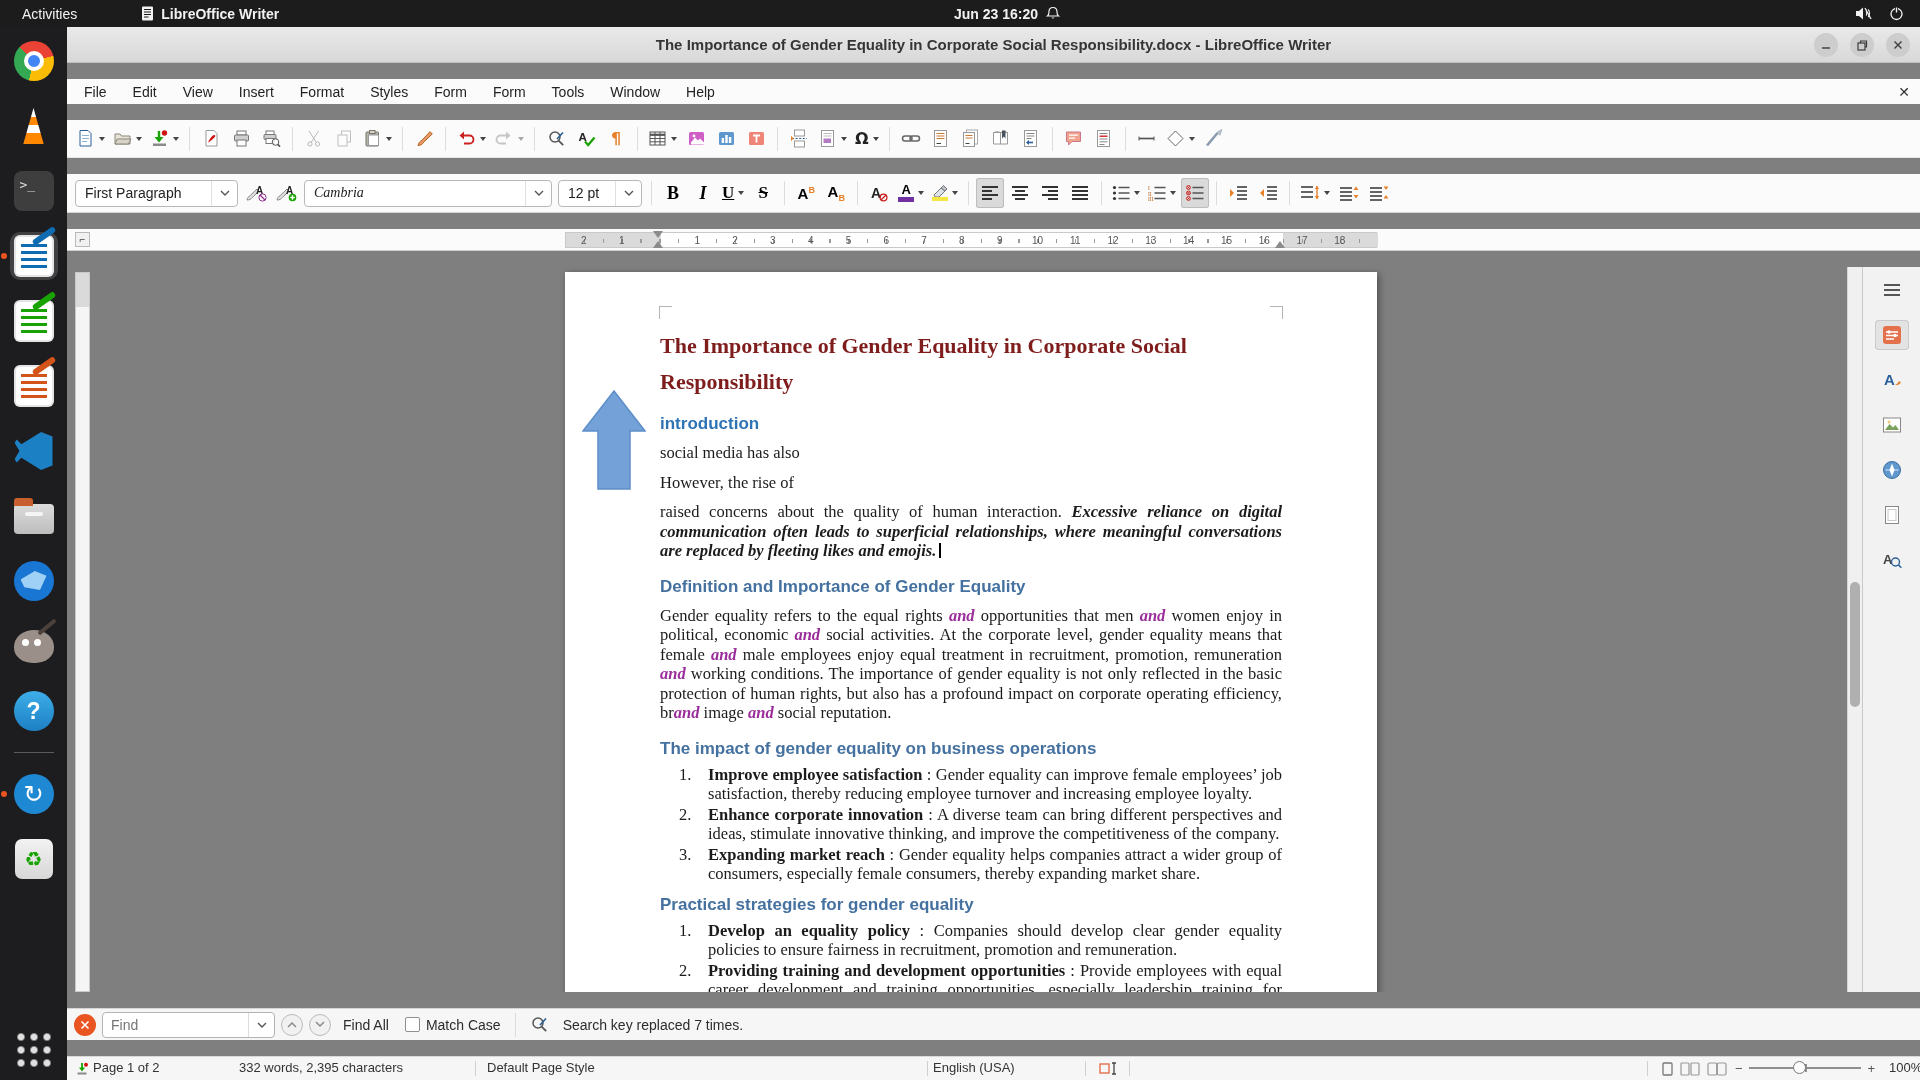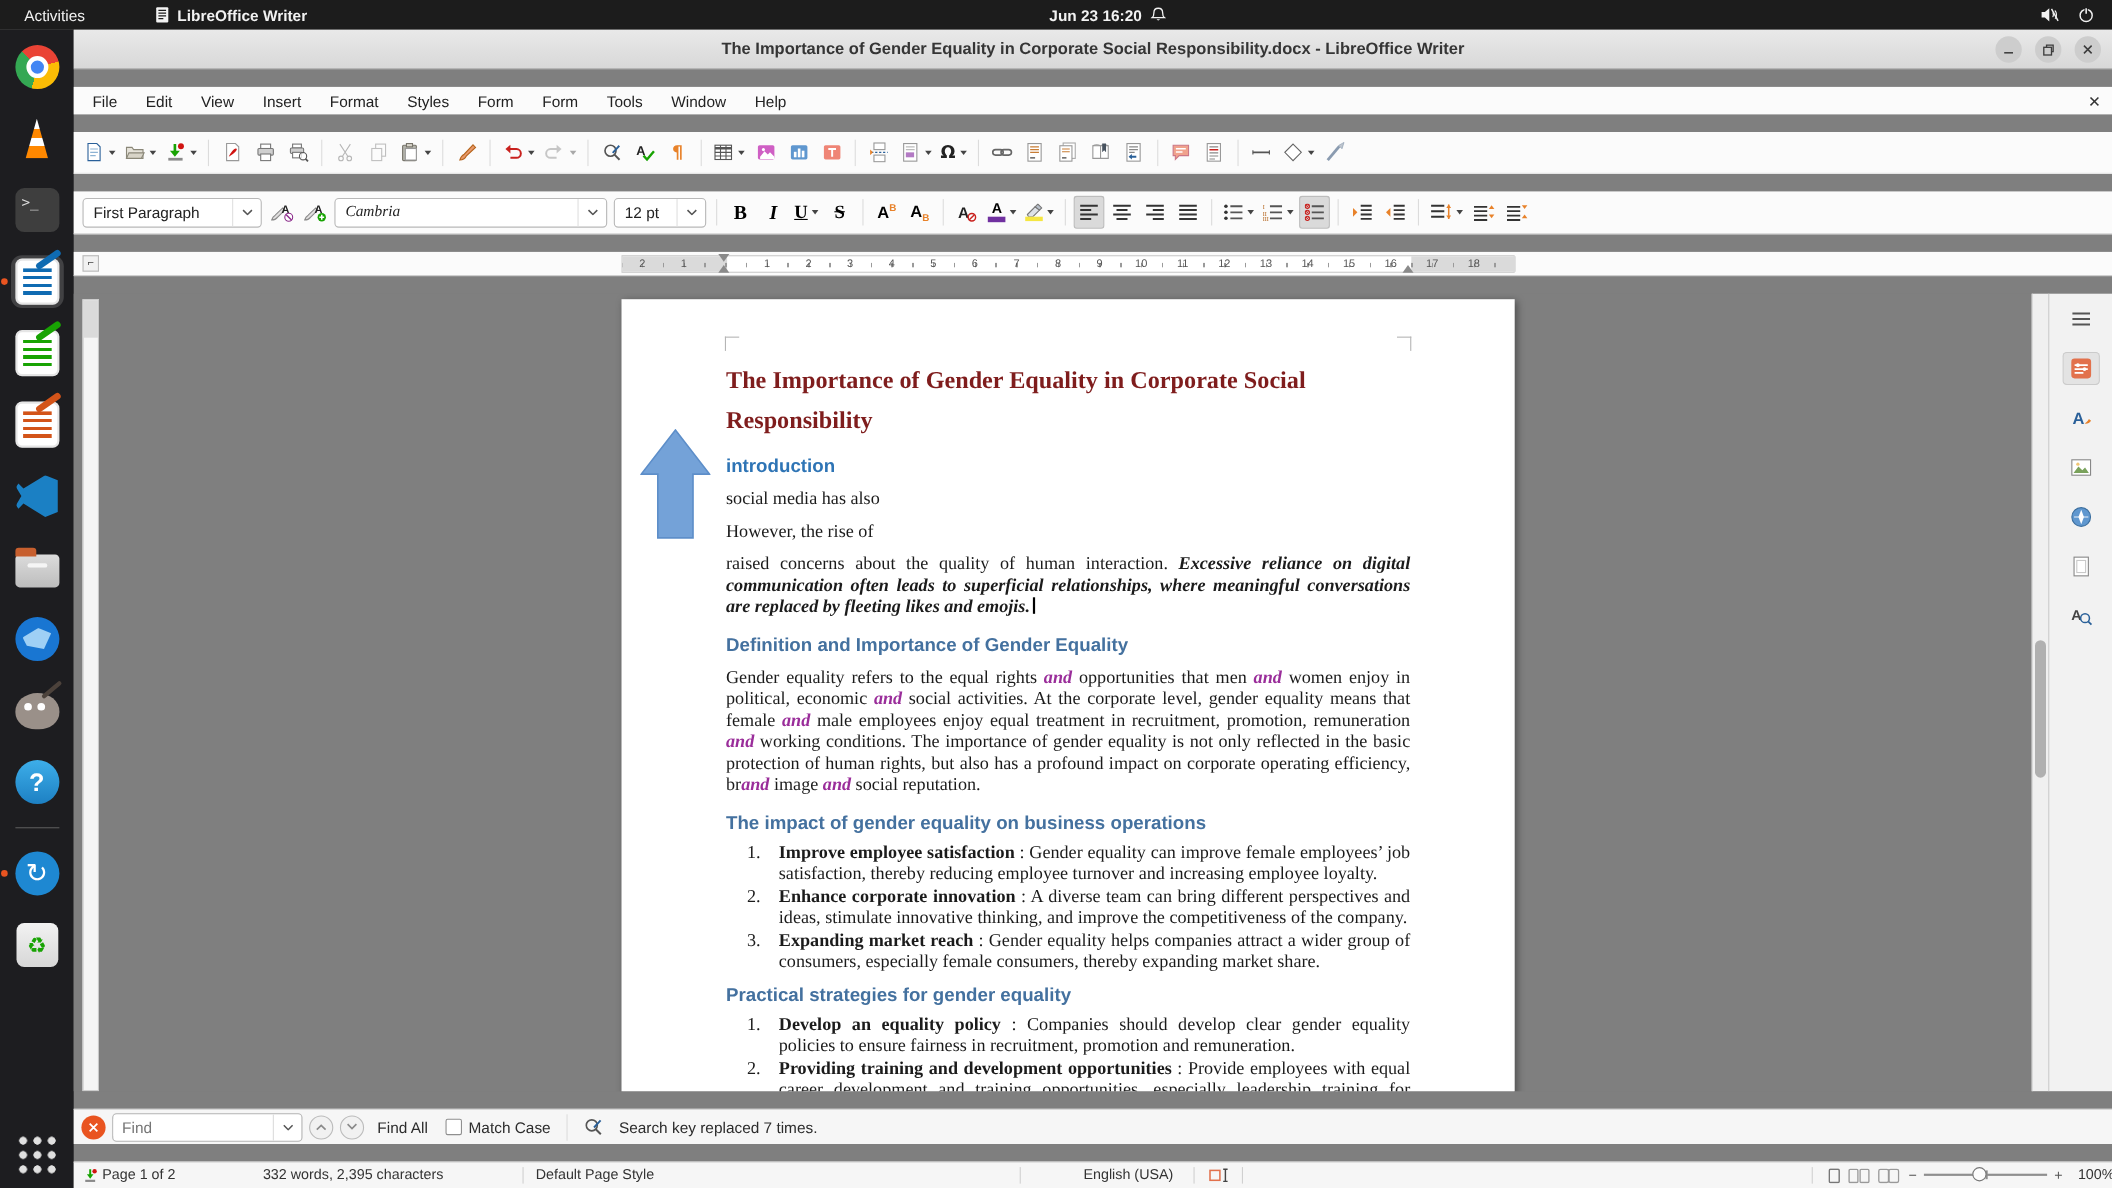--- a/index.html
+++ b/index.html
@@ -852,21 +852,21 @@
             <path d="M7 1v6" stroke="#18a303" stroke-width="1.8"></path>
             <path d="M4 5.5l3 4 3-4z" fill="#18a303"></path>
             <rect x="2.5" y="10.5" width="9" height="2" fill="#8a8a8a"></rect>
             <circle cx="11" cy="2.8" r="2" fill="#d11412"></circle>
           </svg></span>
       <span class="sb-item" style="left:26px">Page 1 of 2</span>
       <span class="sb-item" style="left:172px">332 words, 2,395 characters</span>
       <span class="sb-sep" style="left:408px"></span>
       <span class="sb-item" style="left:420px">Default Page Style</span>
       <span class="sb-sep" style="left:860px"></span>
-      <span class="sb-item" style="left:918px">English (USA)</span>
+      <span class="sb-item" style="left:866px">English (USA)</span>
       <span class="sb-sep" style="left:1018px"></span>
       <span class="sb-item" style="left:1032px;top:4px"><svg width="22" height="15" viewBox="0 0 22 15">
             <rect x="1" y="3" width="9" height="9" fill="none" stroke="#e2714c" stroke-width="1.4"></rect>
             <path d="M15 2v11M13 2h4M13 13h4" stroke="#444" stroke-width="1.3"></path>
           </svg></span>
       <span class="sb-sep" style="left:1062px"></span>
       <span class="sb-sep" style="left:1580px"></span>
       <span class="sb-item" style="left:1595px;top:5px;display:flex;gap:7px">
         <svg width="11" height="14" viewBox="0 0 11 14">
             <rect x="1" y="1" width="9" height="12" rx="1" fill="none" stroke="#777" stroke-width="1.3"></rect>

